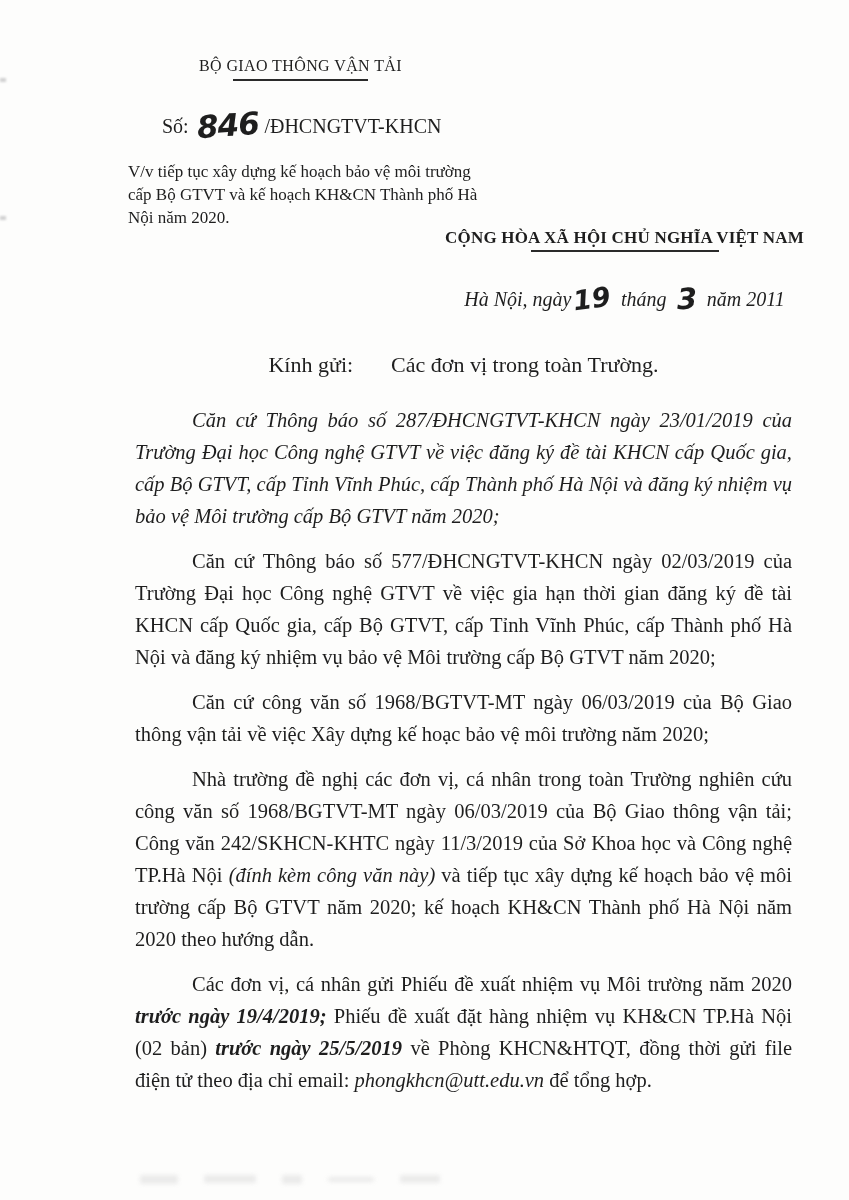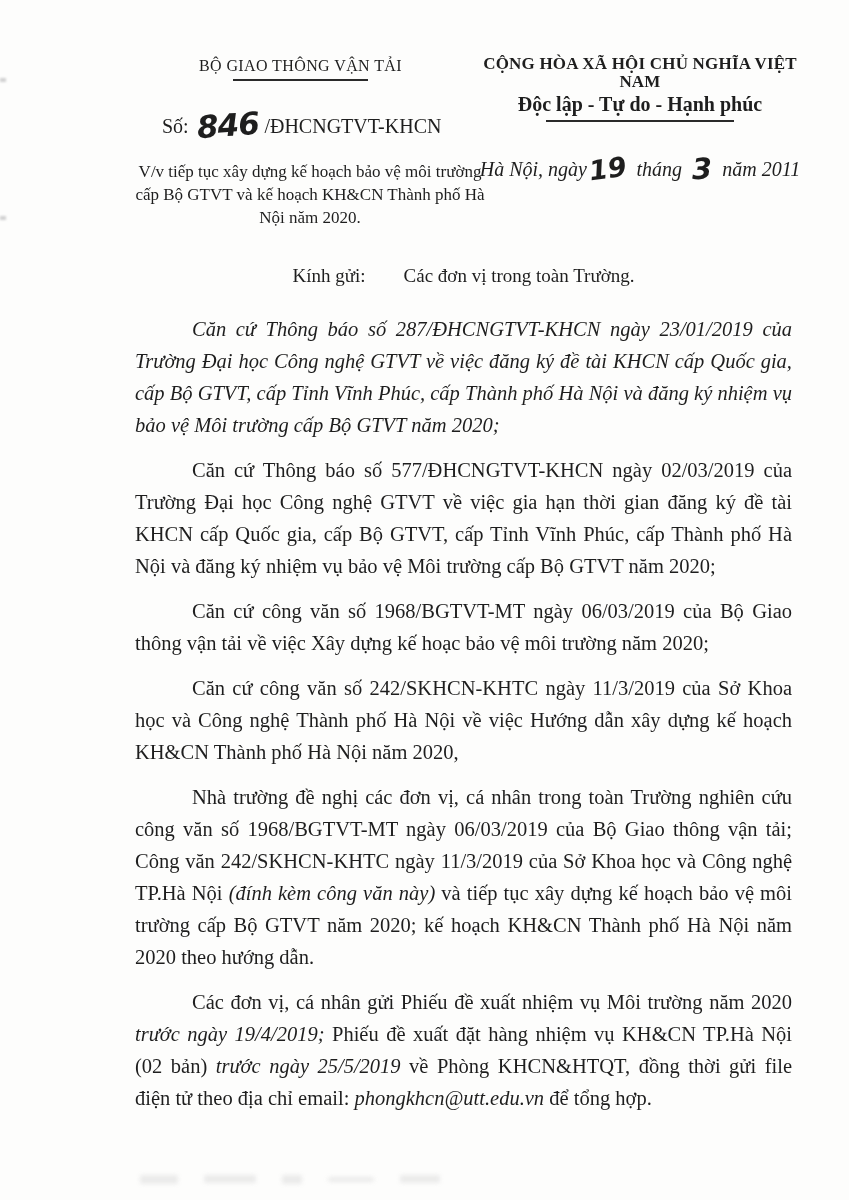--- a/index.html
+++ b/index.html
@@ -8,21 +8,21 @@
     position: relative;
     width: 849px;
     height: 1200px;
     margin: 0 auto;
     background: #fdfdfc;
     overflow: hidden;
     font-family: "Liberation Serif", "DejaVu Serif", serif;
     color: #1e1e1e;
   }
   
-  .header { display: flex; padding-top: 55px; }
+  .header { display: flex; padding-top: 55px; flex-direction: column; }
   .col-left {
     width: 345px;
     margin-left: 128px;
     text-align: center;
   }
   .col-right {
     width: 365px;
     margin-left: auto;
     margin-right: 42px;
     text-align: center;
@@ -60,50 +60,49 @@
   .date-line {
     margin-top: 30px;
     font-style: italic;
     font-size: 20px;
     white-space: nowrap;
   }
   .hw-day   { font-size: 27px; transform: rotate(-8deg); margin: 0 10px 0 2px; vertical-align: -2px; }
   .hw-month { font-size: 29px; transform: rotate(-2deg); margin: 0 10px 0 10px; vertical-align: -3px; }
   .subject-block {
     margin-top: 17px;
-    margin-left: 6px;
     width: 352px;
-    text-align: center;
+    text-align: left;
     font-size: 17px;
     line-height: 23px;
   }
   
   .salutation {
     margin-top: 36px;
     margin-left: 135px;
     margin-right: 57px;
     display: flex;
     justify-content: center;
     gap: 38px;
-    font-size: 19px;
+    font-size: 22px;
   }
   
   .body-text {
     margin: 26px 57px 0 135px;
   }
   .body-text p {
     font-size: 20.5px;
     line-height: 32px;
     text-align: justify;
     text-indent: 57px;
     margin-top: 13px;
   }
   .body-text p:first-child { margin-top: 0; font-style: italic; }
   .it { font-style: italic; }
-  .bi { font-style: italic; font-weight: normal; }
+  .bi { font-style: italic; font-weight: bold; }
   
   .edge-mark {
     position: absolute; left: 0; width: 6px; height: 4px;
     background: #d2d2d2; filter: blur(1px);
   }
   .edge-mark-1 { top: 78px; }
   .edge-mark-2 { top: 216px; }
   .bleed-row {
     position: absolute;
     top: 1172px; left: 140px; width: 320px; height: 14px;
@@ -130,40 +129,38 @@
 
       <div class="so-line">
         <span>Số:</span><span class="handwritten hw-number">846</span><span>/ĐHCNGTVT-KHCN</span>
       </div>
 
       <div class="subject-block">V/v tiếp tục xây dựng kế hoạch bảo vệ môi trường cấp Bộ GTVT và kế hoạch KH&amp;CN Thành phố Hà Nội năm 2020.</div>
     </div>
 
     <div class="col-right">
       <div class="national-title">CỘNG HÒA XÃ HỘI CHỦ NGHĨA VIỆT NAM</div>
-      <div class="national-motto">Độc lập - Tự do - Hạnh phúc</div>
       <div class="rule rule-right"></div>
 
       <div class="date-line">
         <span>Hà Nội, ngày</span><span class="handwritten hw-day">19</span><span>tháng</span><span class="handwritten hw-month">3</span><span>năm 2011</span>
       </div>
     </div>
 
   </div>
 
   <div class="salutation">
     <span>Kính gửi:</span>
     <span>Các đơn vị trong toàn Trường.</span>
   </div>
 
   <div class="body-text">
     <p>Căn cứ Thông báo số 287/ĐHCNGTVT-KHCN ngày 23/01/2019 của Trường Đại học Công nghệ GTVT về việc đăng ký đề tài KHCN cấp Quốc gia, cấp Bộ GTVT, cấp Tỉnh Vĩnh Phúc, cấp Thành phố Hà Nội và đăng ký nhiệm vụ bảo vệ Môi trường cấp Bộ GTVT năm 2020;</p>
     <p>Căn cứ Thông báo số 577/ĐHCNGTVT-KHCN ngày 02/03/2019 của Trường Đại học Công nghệ GTVT về việc gia hạn thời gian đăng ký đề tài KHCN cấp Quốc gia, cấp Bộ GTVT, cấp Tỉnh Vĩnh Phúc, cấp Thành phố Hà Nội và đăng ký nhiệm vụ bảo vệ Môi trường cấp Bộ GTVT năm 2020;</p>
     <p>Căn cứ công văn số 1968/BGTVT-MT ngày 06/03/2019 của Bộ Giao thông vận tải về việc Xây dựng kế hoạc bảo vệ môi trường năm 2020;</p>
-    <p>Căn cứ công văn số 242/SKHCN-KHTC ngày 11/3/2019 của Sở Khoa học và Công nghệ Thành phố Hà Nội về việc Hướng dẫn xây dựng kế hoạch KH&amp;CN Thành phố Hà Nội năm 2020,</p>
     <p><span>Nhà trường đề nghị các đơn vị, cá nhân trong toàn Trường nghiên cứu công văn số 1968/BGTVT-MT ngày 06/03/2019 của Bộ Giao thông vận tải; Công văn 242/SKHCN-KHTC ngày 11/3/2019 của Sở Khoa học và Công nghệ TP.Hà Nội </span><span class="it">(đính kèm công văn này)</span><span> và tiếp tục xây dựng kế hoạch bảo vệ môi trường cấp Bộ GTVT năm 2020; kế hoạch KH&amp;CN Thành phố Hà Nội năm 2020 theo hướng dẫn.</span></p>
     <p><span>Các đơn vị, cá nhân gửi Phiếu đề xuất nhiệm vụ Môi trường năm 2020 </span><span class="bi">trước ngày 19/4/2019;</span><span> Phiếu đề xuất đặt hàng nhiệm vụ KH&amp;CN TP.Hà Nội (02 bản) </span><span class="bi">trước ngày 25/5/2019</span><span> về  Phòng KHCN&amp;HTQT, đồng thời gửi file điện tử theo địa chỉ email: </span><span class="it">phongkhcn@utt.edu.vn</span><span> để tổng hợp.</span></p>
   </div>
 
   <span class="edge-mark edge-mark-1"></span>
   <span class="edge-mark edge-mark-2"></span>
   <div class="bleed-row">
     <i></i>
       <i></i>
       <i></i>

